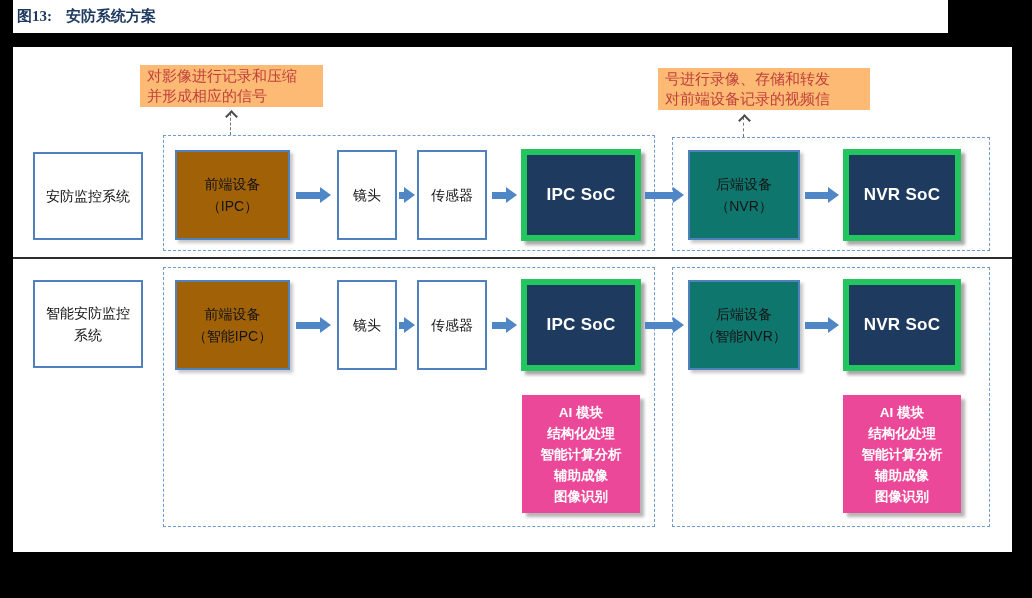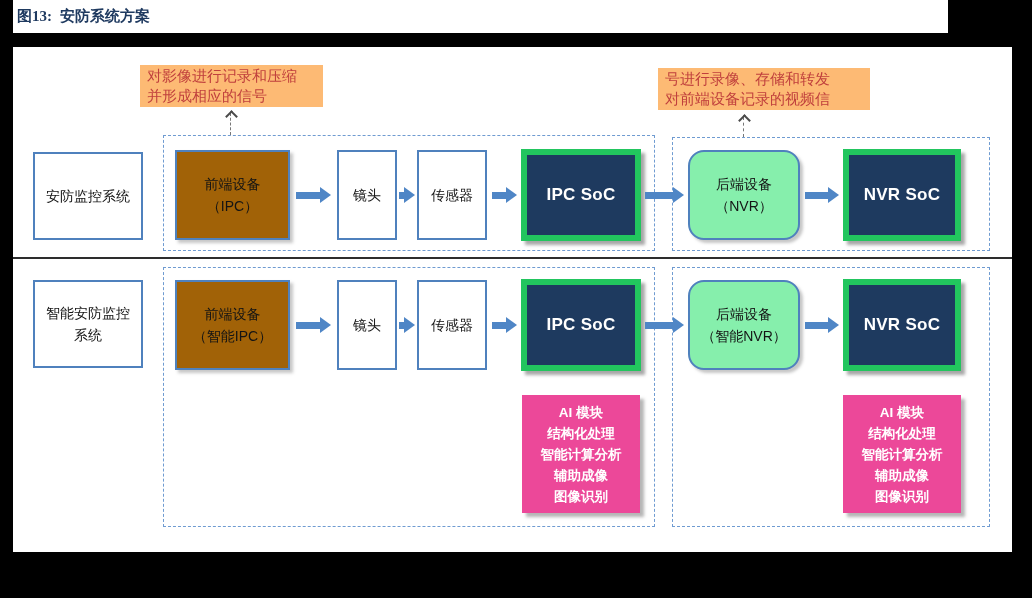--- a/index.html
+++ b/index.html
@@ -2,41 +2,41 @@
 <html><head>
 <meta charset="utf-8">
 <style>
   html,body{margin:0;padding:0;}
   body{width:1032px;height:598px;font-family:"Liberation Sans",sans-serif;}
   .canvas{position:relative;width:1032px;height:598px;background:#000;overflow:hidden;}
 
   .title-strip{position:absolute;left:13px;top:0;width:935px;height:33px;background:#fff;
     display:flex;align-items:center;padding-left:4px;box-sizing:border-box;
     font-family:"Liberation Serif",serif;font-weight:bold;font-size:15px;color:#1f3a60;}
-  .title-strip .fig-label{margin-right:8px;}
+  .title-strip .fig-label{margin-right:14px;}
   .top-bar{position:absolute;left:0;top:33px;width:1032px;height:14px;background:#000;}
 
   .panel{position:absolute;left:13px;top:47px;width:999px;height:505px;background:#fff;}
 
   .ann{position:absolute;background:#fdba74;color:#c0403d;font-size:15px;line-height:20px;
     padding:1px 7px;box-sizing:border-box;white-space:nowrap;}
 
   .connector{position:absolute;width:0;border-left:1px dashed #777;}
   .caret{position:absolute;top:-1px;left:-4px;width:7px;height:7px;
     border-left:2px solid #4a4a4a;border-top:2px solid #4a4a4a;transform:rotate(45deg);}
 
   .dashed{position:absolute;border:1px dashed #6f9bd1;box-sizing:border-box;}
 
   .divider{position:absolute;background:#2d2d2d;}
 
   .box{position:absolute;border:2px solid #4f81bd;background:#fff;box-sizing:border-box;
     display:flex;flex-direction:column;align-items:center;justify-content:center;
     text-align:center;font-size:14px;color:#141414;line-height:22px;}
   .fill-device{background:#a16207;box-shadow:3px 3px 3px rgba(130,130,130,.45);}
-  .fill-backend{background:#86efac;box-shadow:3px 3px 3px rgba(130,130,130,.45);border-radius:16px;}
+  .fill-backend{background:#0f766e;box-shadow:3px 3px 3px rgba(130,130,130,.45);}
 
   .soc{position:absolute;background:#1e3a5f;border:6px solid #22c55e;color:#fff;
     font-weight:bold;font-size:17px;letter-spacing:.3px;box-sizing:border-box;
     display:flex;align-items:center;justify-content:center;
     box-shadow:4px 4px 3px rgba(110,110,110,.6);}
 
   .ai{position:absolute;background:#ec4899;color:#fff;font-size:13.5px;font-weight:bold;
     line-height:21px;display:flex;flex-direction:column;align-items:center;justify-content:center;
     text-align:center;box-shadow:4px 4px 3px rgba(110,110,110,.5);}
 

